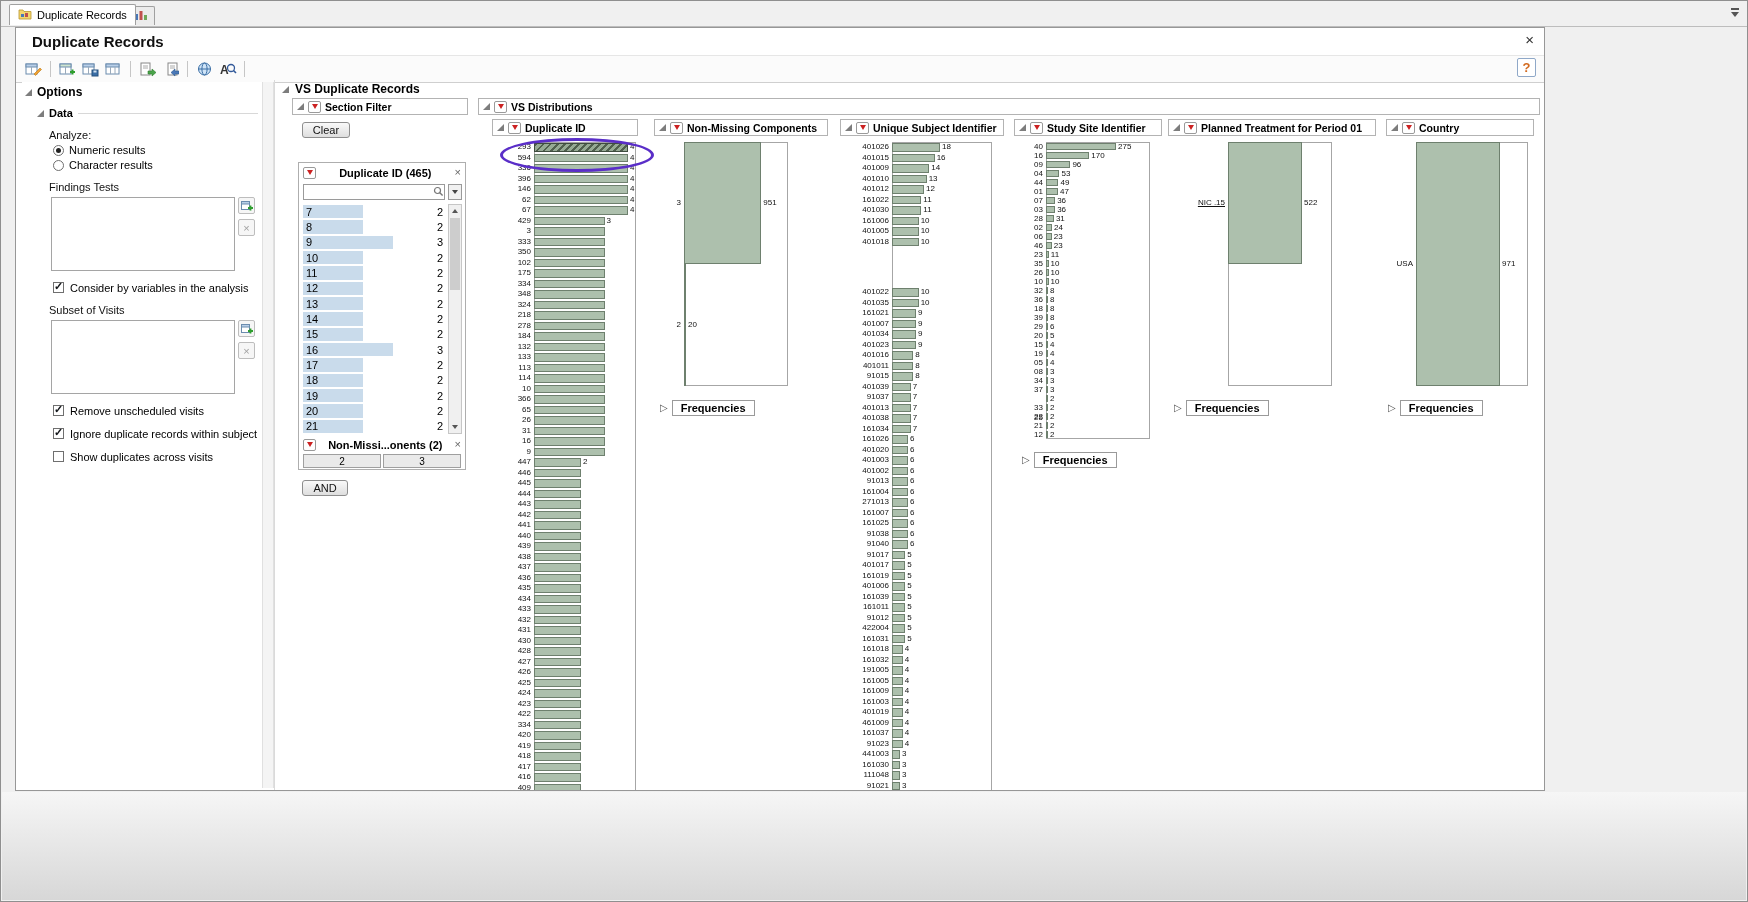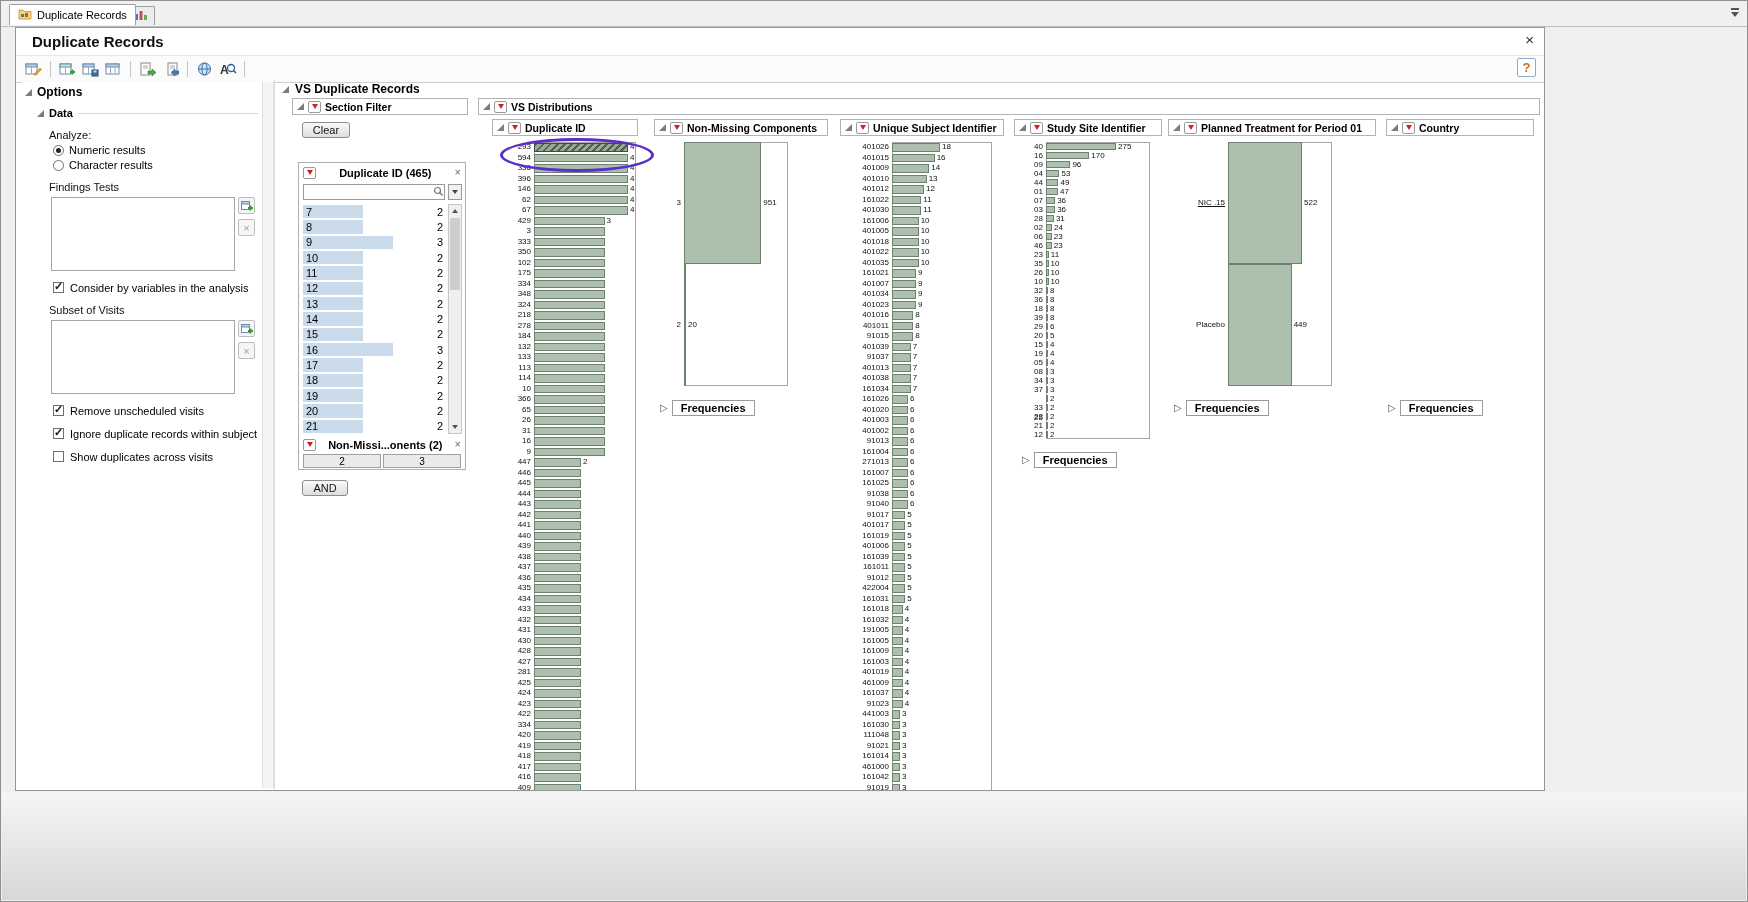--- a/index.html
+++ b/index.html
@@ -659,21 +659,21 @@
           <div class="bar-label" style="width: 28px;">428</div>
           <div class="bar" style="width: 47px; height: 8.5px;"></div>
           <div class="bar-value"></div>
         </div>
         <div class="bar-row" style="height: 10.5px;">
           <div class="bar-label" style="width: 28px;">427</div>
           <div class="bar" style="width: 47px; height: 8.5px;"></div>
           <div class="bar-value"></div>
         </div>
         <div class="bar-row" style="height: 10.5px;">
-          <div class="bar-label" style="width: 28px;">281</div>
+          <div class="bar-label" style="width: 28px;">426</div>
           <div class="bar" style="width: 47px; height: 8.5px;"></div>
           <div class="bar-value"></div>
         </div>
         <div class="bar-row" style="height: 10.5px;">
           <div class="bar-label" style="width: 28px;">425</div>
           <div class="bar" style="width: 47px; height: 8.5px;"></div>
           <div class="bar-value"></div>
         </div>
         <div class="bar-row" style="height: 10.5px;">
           <div class="bar-label" style="width: 28px;">424</div>
@@ -784,21 +784,21 @@
         <div class="bar-row" style="height: 10.5px;">
           <div class="bar-label" style="width: 48px;">401005</div>
           <div class="bar" style="width: 26.6667px; height: 8.5px;"></div>
           <div class="bar-value">10</div>
         </div>
         <div class="bar-row" style="height: 10.5px;">
           <div class="bar-label" style="width: 48px;">401018</div>
           <div class="bar" style="width: 26.6667px; height: 8.5px;"></div>
           <div class="bar-value">10</div>
         </div>
-        <div class="bar-row" style="height: 10.5px;">
+        <div class="bar-row" style="height: 10.5px; margin-top: 40px;">
           <div class="bar-label" style="width: 48px;">401022</div>
           <div class="bar" style="width: 26.6667px; height: 8.5px;"></div>
           <div class="bar-value">10</div>
         </div>
         <div class="bar-row" style="height: 10.5px;">
           <div class="bar-label" style="width: 48px;">401035</div>
           <div class="bar" style="width: 26.6667px; height: 8.5px;"></div>
           <div class="bar-value">10</div>
         </div>
         <div class="bar-row" style="height: 10.5px;">
@@ -1220,24 +1220,27 @@
           <div class="bar-value">2</div>
         </div>
       </div>
     <div class="chart-plot" id="chart-planned-treatment" style="left: 1154px; top: 114px; width: 162px;">
         <div class="chart-frame" style="left: 58px; width: 104px; height: 244px;"></div>
         <div class="bar-row" style="height: 122px;">
           <div class="bar-label" style="width: 58px; text-decoration: underline;">NIC .15</div>
           <div class="bar" style="width: 74px; height: 122px;"></div>
           <div class="bar-value">522</div>
         </div>
-        <div class="bar-row" style="height: 122px;">
-          <div class="bar-label" style="width: 58px;">Placebo</div>
-          <div class="bar" style="width: 63.6513px; height: 122px;"></div>
-          <div class="bar-value">449</div>
+      </div>
+    <div class="chart-plot" id="chart-country" style="left: 1366px; top: 114px; width: 146px;">
+        <div class="chart-frame" style="left: 34px; width: 112px; height: 244px;"></div>
+        <div class="bar-row" style="height: 244px;">
+          <div class="bar-label" style="width: 34px;">USA</div>
+          <div class="bar" style="width: 84px; height: 244px;"></div>
+          <div class="bar-value">971</div>
         </div>
       </div>
 
     <div class="freq" style="left:644px;top:372px">
       <span class="disc-closed">▷</span>
       <span class="box">Frequencies</span>
     </div>
     <div class="freq" style="left:1006px;top:424px">
       <span class="disc-closed">▷</span>
       <span class="box">Frequencies</span>

